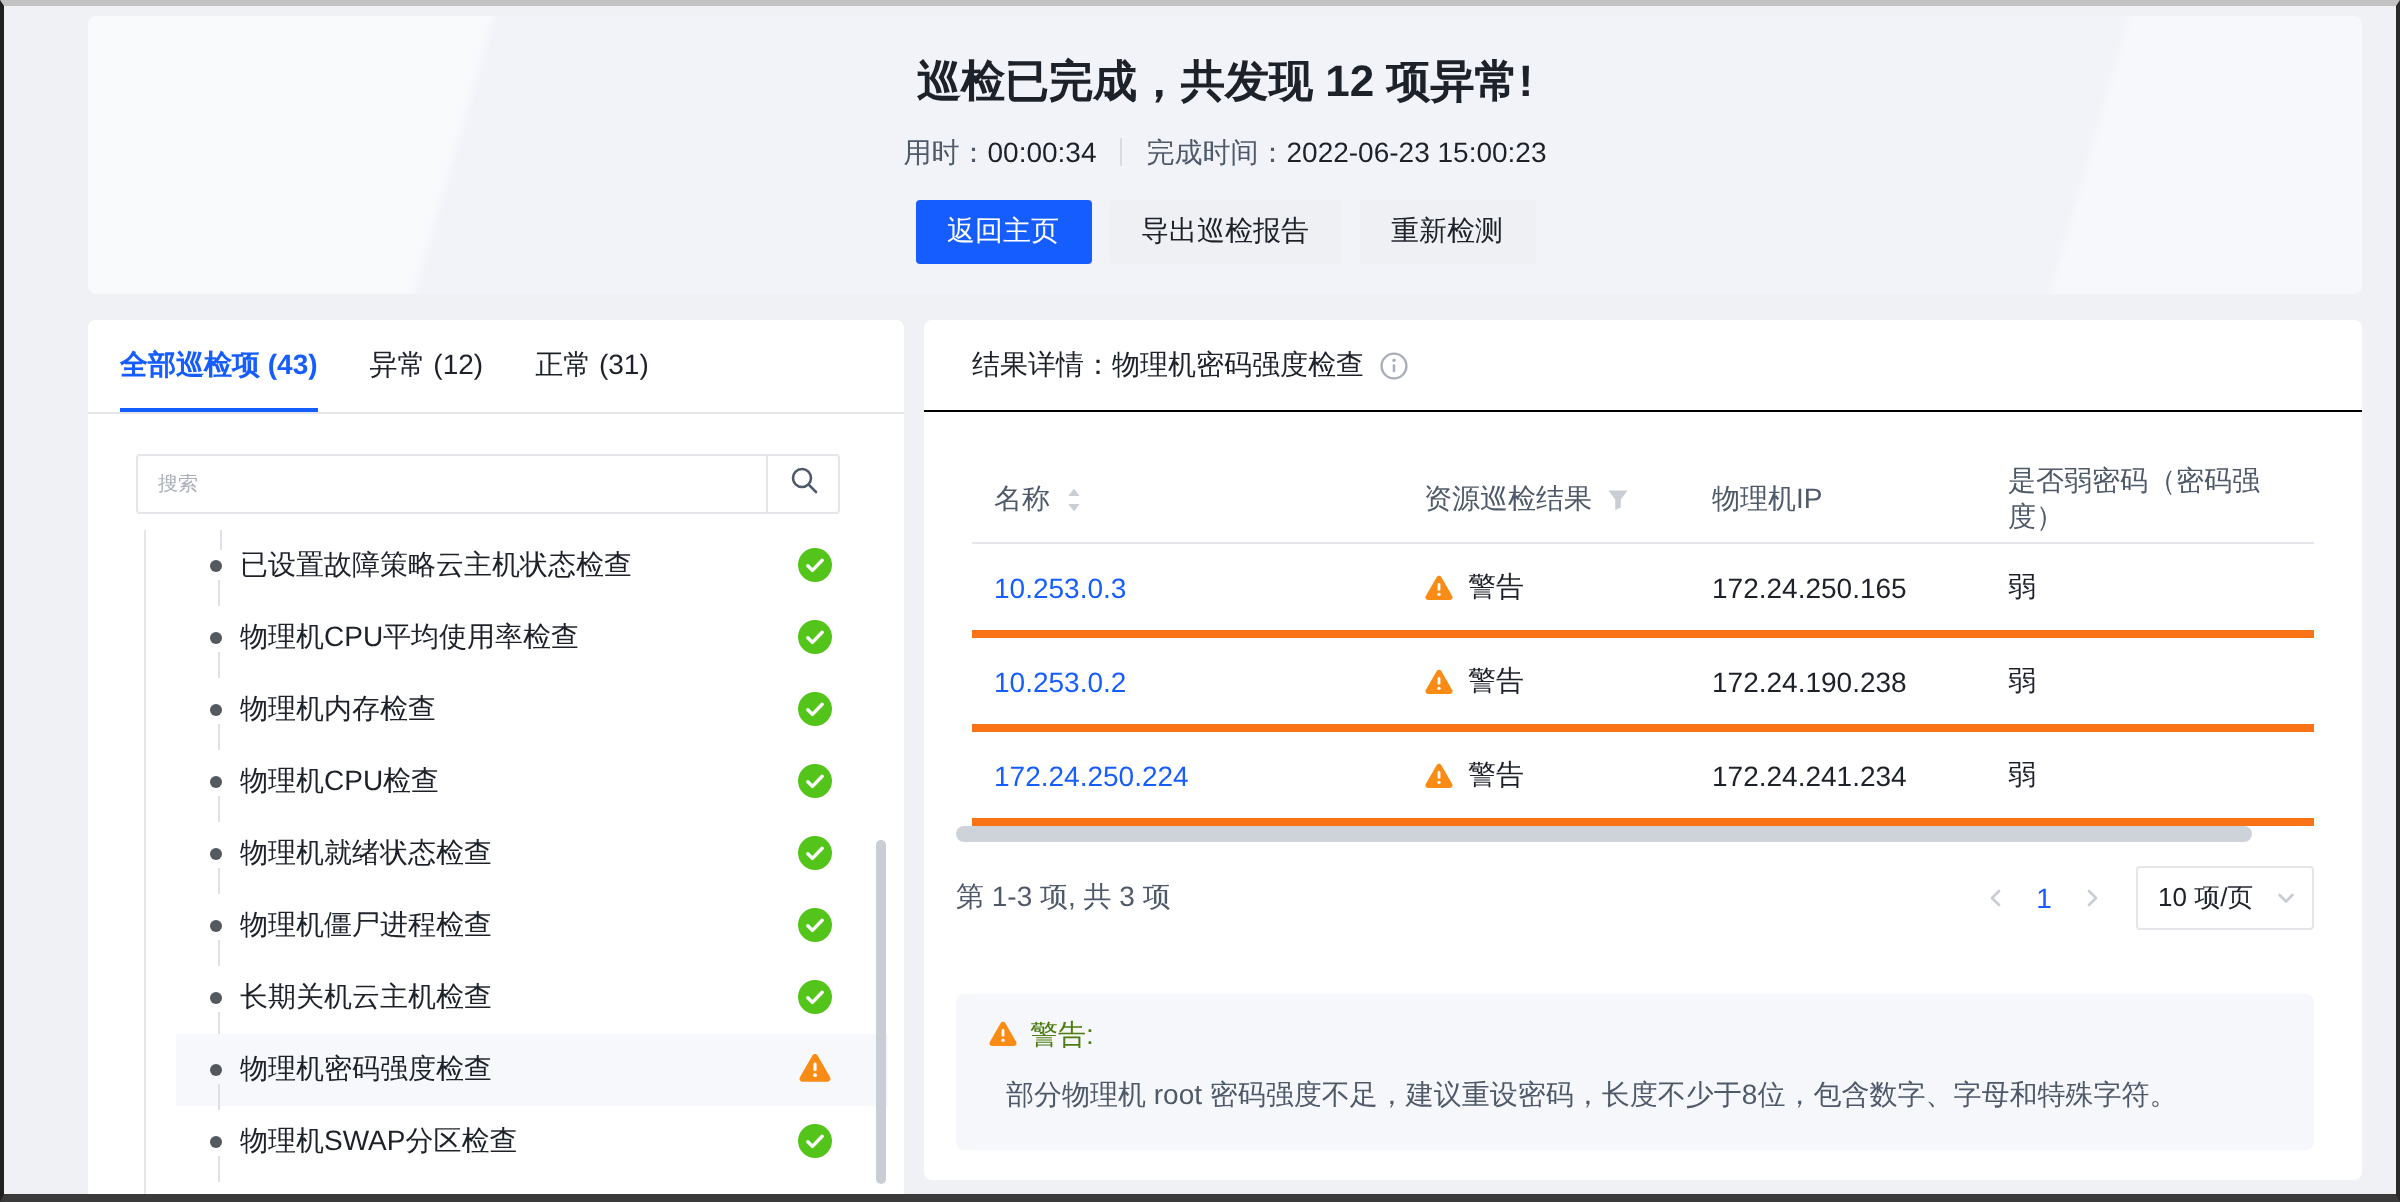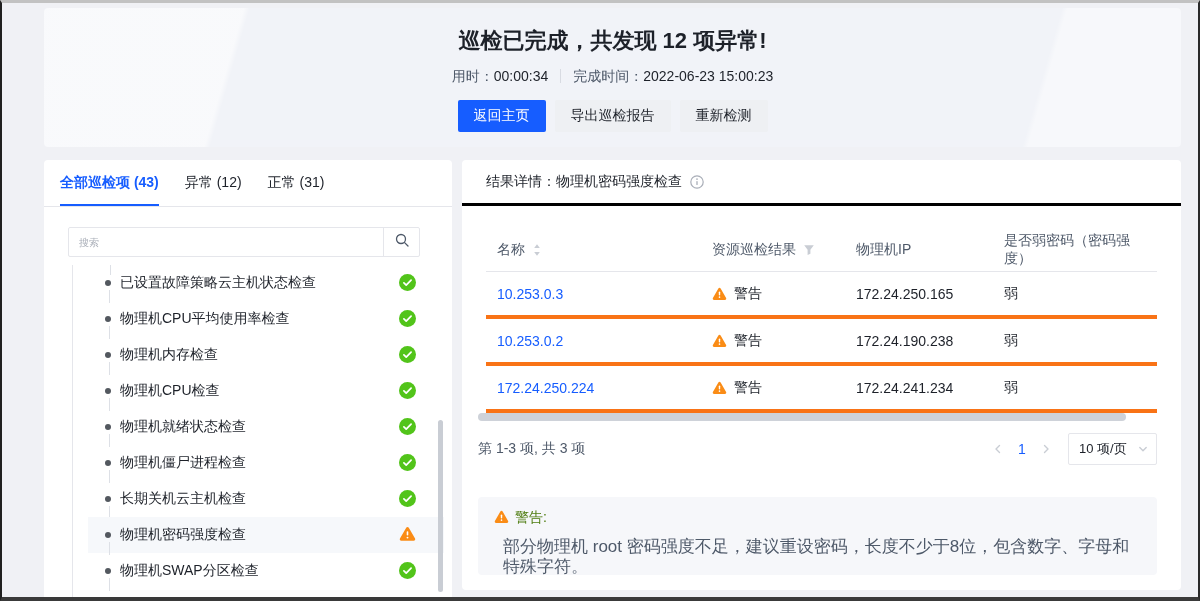--- a/index.html
+++ b/index.html
@@ -55,21 +55,21 @@
   .check-item { position:relative; height:36px; margin-left:44px; margin-right:8px; display:flex; align-items:center; padding-left:32px; cursor:pointer; }
   .check-item.selected { background:#f6f8fb; }
   .check-item::after { content:''; position:absolute; left:21px; top:25px; height:13px; width:1px; background:#dde0e6; }
   .dot { position:absolute; left:17px; top:15px; width:6px; height:6px; border-radius:50%; background:#53585f; }
   .check-item .label { font-size:14px; color:#1d2129; white-space:nowrap; }
   .check-item .status { position:absolute; right:28px; top:9px; width:17px; height:17px; line-height:0; }
   .v-scrollbar { position:absolute; right:9px; top:260px; width:5px; height:172px; background:#c9cdd4; border-radius:3px; cursor:pointer; }
 
   
   .right-card { position:absolute; left:460px; top:157px; width:719px; height:430px; background:#fff; border-radius:4px; }
-  .detail-header { height:46px; border-bottom:3px solid #000000; display:flex; align-items:center; padding:8px 24px; font-size:14px; color:#1d2129; }
+  .detail-header { height:46px; border-bottom:1px solid #000000; display:flex; align-items:center; padding:8px 24px; font-size:14px; color:#1d2129; }
   .detail-header .info { margin-left:8px; line-height:0; cursor:pointer; }
 
   .table { margin:22px 24px 0; }
   .thead, .trow { display:grid; grid-template-columns:215px 144px 148px 1fr; align-items:center; }
   .thead { height:44px; border-bottom:1px solid #e5e6eb; font-size:14px; color:#4e5969; }
   .th { padding-left:11px; display:flex; align-items:center; gap:7px; }
   .th .ticon { line-height:0; cursor:pointer; }
   .trow { height:47px; border-bottom:4px solid #f97316; font-size:14px; color:#1d2129; }
   .td { padding-left:11px; }
   .td a { color:var(--accent,#165dff); text-decoration:none; cursor:pointer; }
@@ -80,21 +80,21 @@
 
   .pagination { position:absolute; left:16px; right:24px; top:273px; height:32px; display:flex; align-items:center; justify-content:space-between; font-size:14px; color:#4e5969; }
   .pager { display:flex; align-items:center; }
   .page-arrow { width:24px; height:24px; display:flex; align-items:center; justify-content:center; cursor:pointer; line-height:0; }
   .page-num { width:24px; text-align:center; color:var(--accent,#165dff); cursor:pointer; }
   .page-size { margin-left:10px; width:89px; height:32px; border:1px solid #e5e6eb; border-radius:2px; padding:0 8px 0 10px; display:flex; align-items:center; justify-content:space-between; color:#1d2129; font-size:13px; cursor:pointer; background:#fff; }
 
   .alert { position:absolute; left:16px; right:24px; top:337px; height:78px; background:#f6f7fa; border-radius:4px; padding:10px 16px 0 16px; }
   .alert-title { display:flex; align-items:center; gap:6px; font-size:14px; color:#4d7c0f; line-height:20px; }
   .alert-title .a-icon { line-height:0; }
-  .alert-body { margin:10px 0 0 9px; font-size:17px; color:#4e5969; line-height:20px; }
+  .alert-body { margin:10px 0 0 9px; font-size:14px; color:#4e5969; line-height:20px; }
 </style>
 </head>
 <body>
 
 <div class="frame">
 
   <section class="banner">
     <div class="banner-title"><span>巡检已完成，共发现 </span><span class="count">12</span><span> 项异常!</span></div>
     <div class="banner-meta">
       <span class="m-label">用时：</span>

